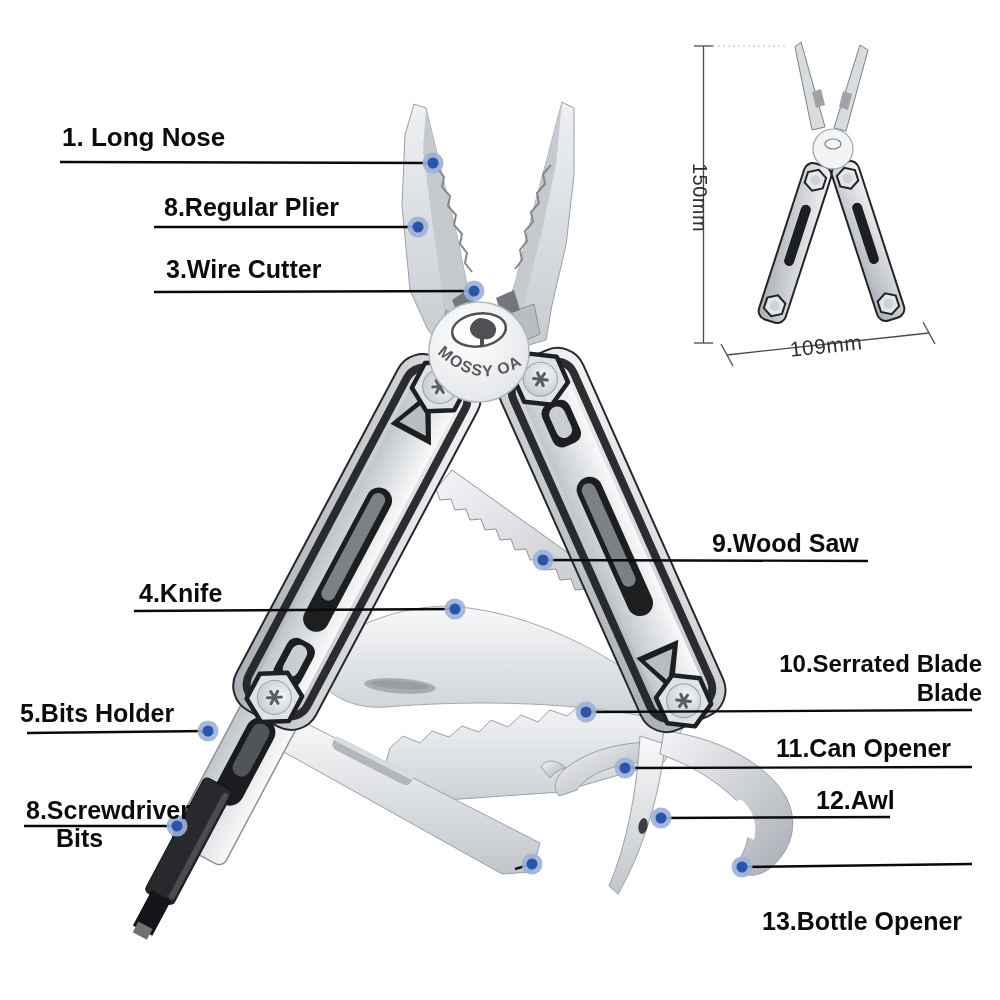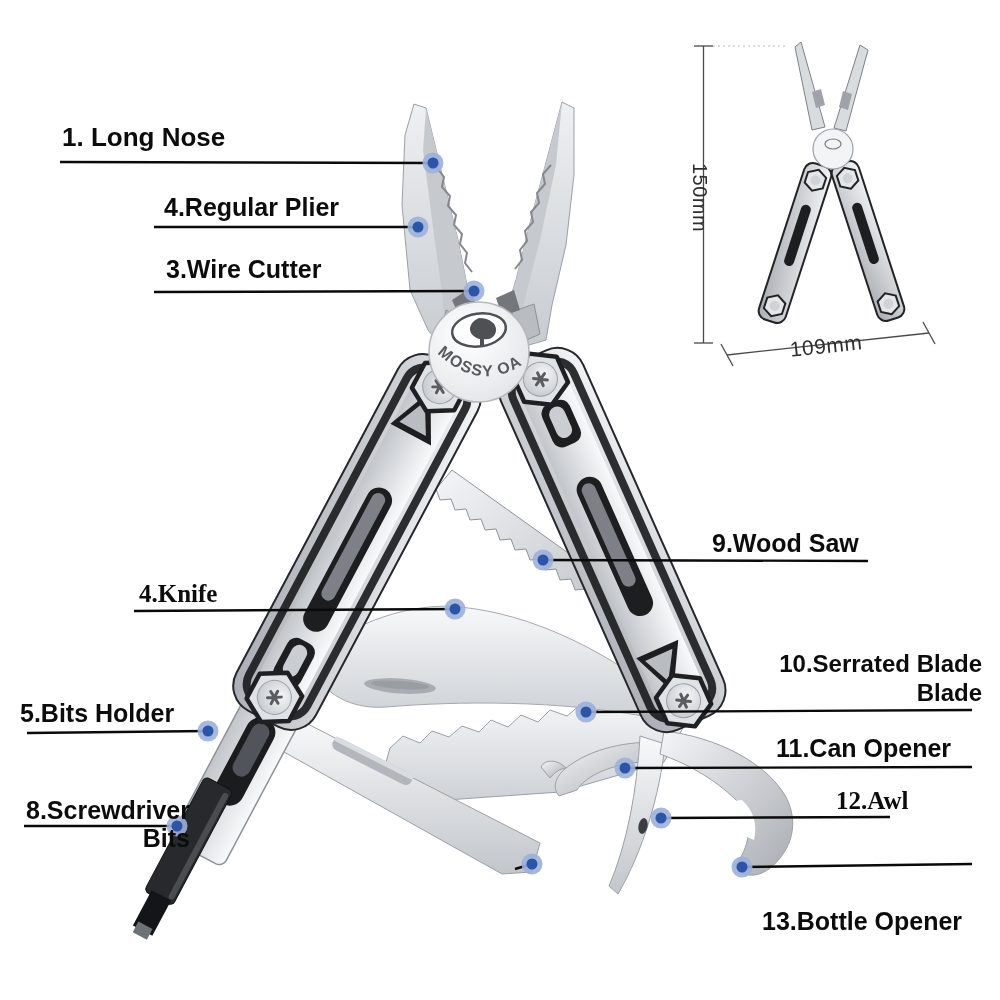--- a/index.html
+++ b/index.html
@@ -1,30 +1,30 @@
 <!DOCTYPE html>
 <html><head>
 <meta charset="utf-8">
 <style>
   html,body{margin:0;padding:0;background:#ffffff;}
   #stage{position:relative;width:1000px;height:1000px;background:#ffffff;overflow:hidden;
          font-family:"Liberation Sans",sans-serif;}
   svg.art{position:absolute;left:0;top:0;}
-  .co{position:absolute;font:700 25px/1.1 "Liberation Sans",sans-serif;color:#0c0c0c;white-space:nowrap;text-align:right;}
+  .co{position:absolute;font:700 25px/1.1 "Liberation Sans",sans-serif;color:#0c0c0c;white-space:nowrap;}
   .co1{left:62px;top:123px;font-size:26px;}
   .co2{left:164px;top:194px;}
   .co3{left:166px;top:256px;}
-  .co4{left:139px;top:580px;font-family:Liberation Serif, serif;}
+  .co4{left:139px;top:580px;}
   .co7{left:20px;top:700px;}
   .co8{left:26px;top:797px;}
   .co8 .l2{margin-left:30px;}
   .co9{left:712px;top:530px;}
   .co10{left:750px;top:649px;width:232px;text-align:right;white-space:normal;line-height:29px;font-size:24px;}
   .co11{left:776px;top:735px;}
-  .co12{left:836px;top:787px;font-family:Liberation Serif, serif;}
+  .co12{left:816px;top:787px;}
   .co13{left:762px;top:872px;margin-top:36px;}
   .dim{position:absolute;font:400 20px "Liberation Sans",sans-serif;color:#2e2e2e;letter-spacing:.5px;}
   .dimH{left:664px;top:186px;width:70px;text-align:center;transform:rotate(90deg);}
   .dimW{left:780px;top:334px;width:92px;text-align:center;font-size:21px;transform:rotate(-6deg);}
 </style>
 </head>
 <body>
 
 <div id="stage">
 
@@ -272,21 +272,21 @@
           <circle cx="742" cy="867" r="5.5" fill="#2b55a8"></circle>
         </g>
     <g>
           <circle cx="532" cy="864" r="10.5" fill="#9db0d9" opacity="0.9"></circle>
           <circle cx="532" cy="864" r="5.5" fill="#2b55a8"></circle>
         </g>
   </g>
 </svg>
 
 <div class="co co1">1. Long Nose</div>
-<div class="co co2">4.Regular Plier</div>
+<div class="co co2">8.Regular Plier</div>
 <div class="co co3">3.Wire Cutter</div>
 <div class="co co4">4.Knife</div>
 <div class="co co7">5.Bits Holder</div>
 <div class="co co8">
   <div>8.Screwdriver</div>
   <div class="l2">Bits</div>
 </div>
 <div class="co co9">9.Wood Saw</div>
 <div class="co co10">
   <div>10.Serrated Blade</div>

